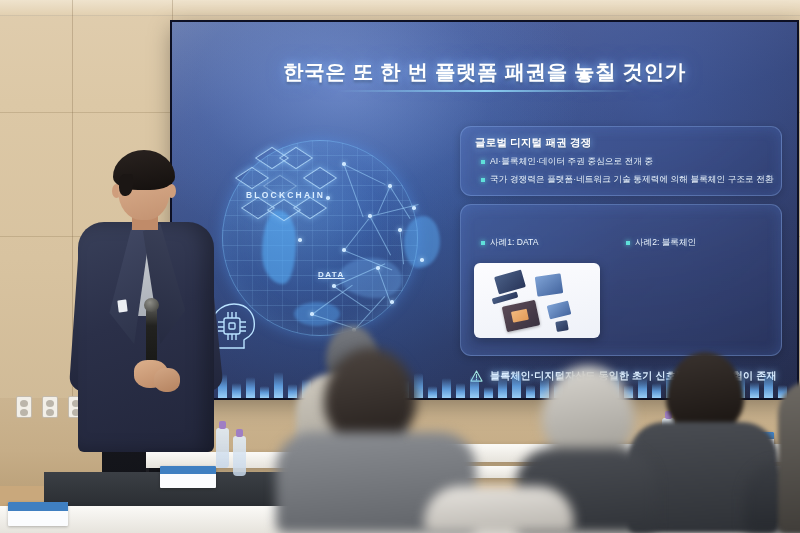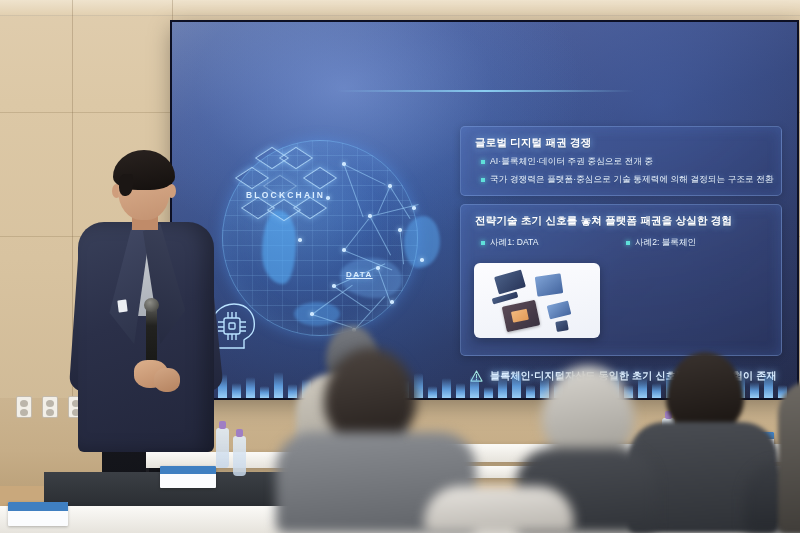--- a/index.html
+++ b/index.html
@@ -110,36 +110,36 @@
     text-shadow:0 0 7px rgba(140,200,255,.95);
   }
   .hexgrid { position:absolute; left:40px; top:24px; width:120px; height:95px; }
   .cube {
     position:absolute; width:20px; height:20px;
     border:1.3px solid rgba(185,225,255,.8);
     transform:rotate(45deg) skew(-12deg,-12deg);
     box-shadow:0 0 6px rgba(140,200,255,.55);
   }
   .data-label {
-    position:absolute; left:152px; top:152px;
+    position:absolute; left:124px; top:152px;
     font-size:8px; font-weight:bold; letter-spacing:1.4px; color:#dbeeff;
     text-shadow:0 0 6px rgba(140,200,255,.9);
     text-decoration:underline;
   }
   .ai-head {
     position:absolute; left:6px; top:178px; width:62px; height:62px;
   }
   .ai-head svg { width:100%; height:100%; }
 
   
   .box {
     position:absolute;
     background:linear-gradient(135deg, rgba(90,115,185,.30), rgba(45,60,115,.28));
     border:1px solid rgba(150,190,255,.35);
-    border-radius:5px;
+    border-radius:11px;
     box-shadow:0 0 14px rgba(90,140,230,.22) inset, 0 2px 8px rgba(0,0,0,.2);
     backdrop-filter:blur(1px);
   }
   .box-a { left:288px; top:104px; width:322px; height:70px; }
   .box-b { left:288px; top:182px; width:322px; height:152px; }
 
   .box-head {
     position:absolute; left:14px; top:9px;
     font-size:10.5px; font-weight:bold; color:#ffffff;
     text-shadow:0 0 7px rgba(140,200,255,.8), 0 1px 2px rgba(0,0,0,.4);
@@ -364,20 +364,21 @@
   <div class="wall-lower"></div>
 
   <div class="outlet" style="left:16px;top:396px"></div>
   <div class="outlet" style="left:42px;top:396px"></div>
   <div class="outlet" style="left:68px;top:396px"></div>
   <div class="outlet" style="left:110px;top:396px"></div>
 
   <div class="screen">
     <div class="screen-glow"></div>
 
+    <div class="slide-title">한국은 또 한 번 플랫폼 패권을 놓칠 것인가</div>
     <div class="title-underline"></div>
 
     <div class="globe-wrap">
       <div class="globe-core">
         <div class="globe-grid"></div>
         <div class="continent c1"></div>
         <div class="continent c2"></div>
         <div class="continent c3"></div>
         <div class="continent c4"></div>
       </div>
@@ -440,26 +441,25 @@
     </div>
 
     <div class="box box-a">
       <div class="box-head">글로벌 디지털 패권 경쟁</div>
       <div class="bullet-row" style="left:20px;top:29px">
         <span class="sq"></span>
         <span>AI·블록체인·데이터 주권 중심으로 전개 중</span>
       </div>
       <div class="bullet-row" style="left:20px;top:47px">
         <span class="sq"></span>
-        <span>국가 경쟁력은 플랫폼·중심으로 기술 통제력에 의해 결정되는 구조로 전환</span>
+        <span>국가 경쟁력은 플랫폼·네트워크 기술 통제력에 의해 블록체인 구조로 전환</span>
       </div>
     </div>
 
     <div class="box box-b">
-      <div class="box-head">전략기술 초기 신호를 놓쳐 플랫폼 패권을 상실한 경험</div>
       <div class="case-label" style="left:20px;top:32px">
         <span class="sq"></span>
         <span>사례1: DATA</span>
       </div>
       <div class="case-label" style="left:165px;top:32px">
         <span class="sq"></span>
         <span>사례2: 블록체인</span>
       </div>
     </div>
 

